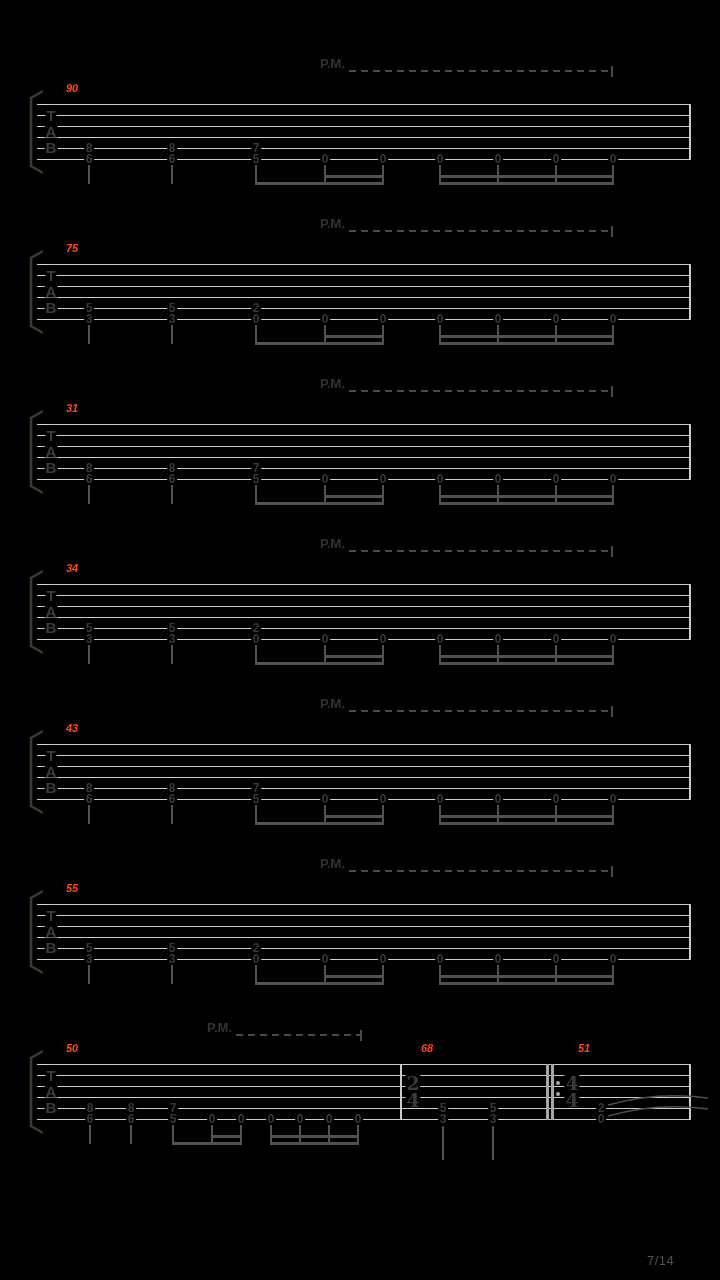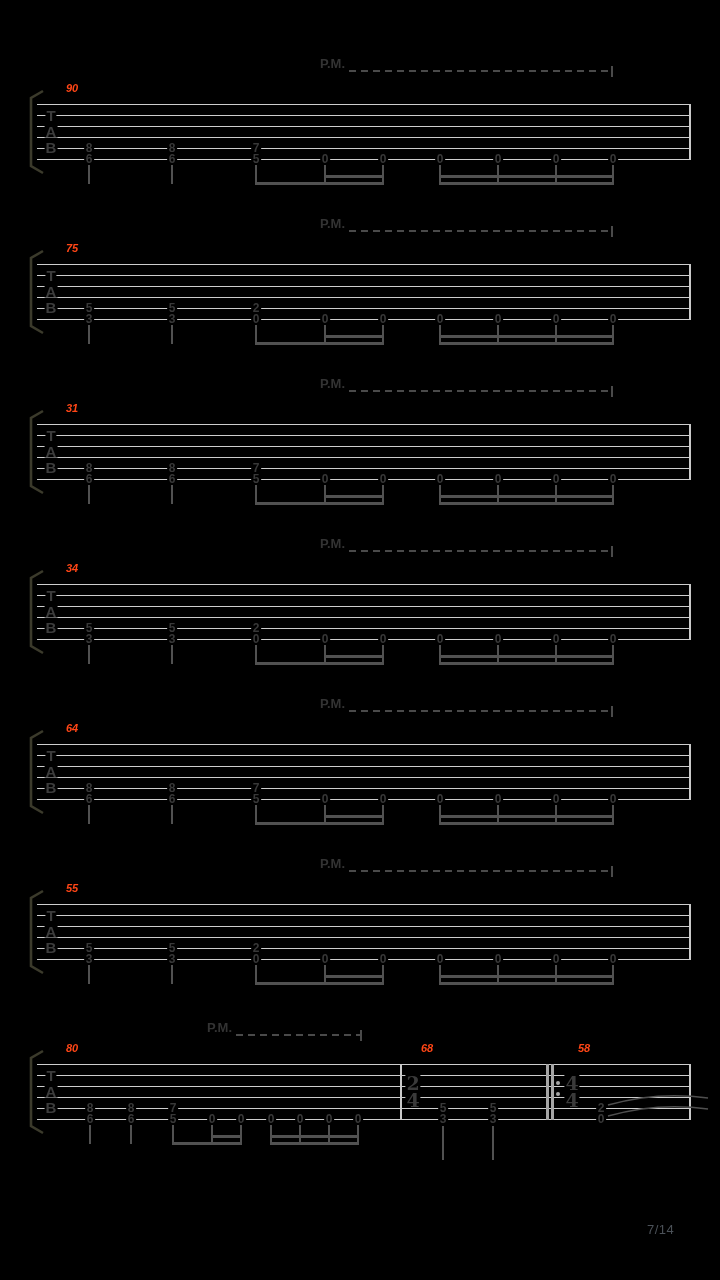--- a/index.html
+++ b/index.html
@@ -1,19 +1,19 @@
 <!DOCTYPE html>
 <html><head>
 <meta charset="utf-8">
 <style>
   html,body{margin:0;padding:0;background:#000;}
   body{width:720px;height:1280px;position:relative;overflow:hidden;
        font-family:"Liberation Sans",sans-serif;}
   #score{position:absolute;left:0;top:0;width:720px;height:1280px;}
-  #page-indicator{position:absolute;left:647px;top:1222px;
+  #page-indicator{position:absolute;left:647px;top:1253px;
        font:13px "Liberation Sans",sans-serif;letter-spacing:.5px;}
 </style>
 </head>
 <body style="background: rgb(0, 0, 0);">
 
 <div id="score">
     <div style="position: absolute; left: 37px; top: 104px; width: 653px; height: 1px; background: rgb(205, 205, 205);"></div>
     <div style="position: absolute; left: 37px; top: 115px; width: 653px; height: 1px; background: rgb(205, 205, 205);"></div>
     <div style="position: absolute; left: 37px; top: 126px; width: 653px; height: 1px; background: rgb(205, 205, 205);"></div>
     <div style="position: absolute; left: 37px; top: 137px; width: 653px; height: 1px; background: rgb(205, 205, 205);"></div>
@@ -186,21 +186,21 @@
     <div style="position: absolute; left: 37px; top: 766px; width: 653px; height: 1px; background: rgb(205, 205, 205);"></div>
     <div style="position: absolute; left: 37px; top: 777px; width: 653px; height: 1px; background: rgb(205, 205, 205);"></div>
     <div style="position: absolute; left: 37px; top: 788px; width: 653px; height: 1px; background: rgb(205, 205, 205);"></div>
     <div style="position: absolute; left: 37px; top: 799px; width: 653px; height: 1px; background: rgb(205, 205, 205);"></div>
     <svg width="28" height="90" style="position: absolute; left: 22px; top: 729px; overflow: visible;">
       <path d="M21,2 L9,9 L9,77 L21,84" fill="none" stroke="#3b3a2b" stroke-width="2.6"></path>
     </svg>
     <div style="position: absolute; left: 51px; top: 755px; transform: translate(-50%, -50%); color: rgb(60, 60, 60); font: bold 15px / 13px &quot;Liberation Sans&quot;, sans-serif; background: rgb(0, 0, 0); padding: 0px 1px;">T</div>
     <div style="position: absolute; left: 51px; top: 771px; transform: translate(-50%, -50%); color: rgb(60, 60, 60); font: bold 15px / 13px &quot;Liberation Sans&quot;, sans-serif; background: rgb(0, 0, 0); padding: 0px 1px;">A</div>
     <div style="position: absolute; left: 51px; top: 787px; transform: translate(-50%, -50%); color: rgb(60, 60, 60); font: bold 15px / 13px &quot;Liberation Sans&quot;, sans-serif; background: rgb(0, 0, 0); padding: 0px 1px;">B</div>
-    <div style="position: absolute; left: 66px; top: 722px; color: rgb(255, 70, 22); font: italic bold 11px &quot;Liberation Sans&quot;, sans-serif;">64</div>
+    <div style="position: absolute; left: 66px; top: 722px; color: rgb(255, 70, 22); font: italic bold 11px &quot;Liberation Sans&quot;, sans-serif;">43</div>
     <div style="position: absolute; left: 320px; top: 696px; color: rgb(51, 51, 51); font: bold 13px &quot;Liberation Sans&quot;, sans-serif;">P.M.</div>
     <div style="position: absolute; left: 349px; top: 710px; width: 262px; height: 2px; background-image: repeating-linear-gradient(to right, rgb(74, 74, 74) 0px, rgb(74, 74, 74) 7px, transparent 7px, transparent 12px);"></div>
     <div style="position: absolute; left: 611px; top: 706px; width: 2px; height: 11px; background: rgb(74, 74, 74);"></div>
     <div style="position: absolute; left: 689px; top: 744px; width: 1.5px; height: 56px; background: rgb(201, 201, 201);"></div>
     <div style="position: absolute; left: 255px; top: 822px; width: 129px; height: 2.5px; background: rgb(81, 81, 81);"></div>
     <div style="position: absolute; left: 324px; top: 815px; width: 60px; height: 2.5px; background: rgb(81, 81, 81);"></div>
     <div style="position: absolute; left: 439px; top: 822px; width: 175px; height: 2.5px; background: rgb(81, 81, 81);"></div>
     <div style="position: absolute; left: 439px; top: 815px; width: 175px; height: 2.5px; background: rgb(81, 81, 81);"></div>
     <div style="position: absolute; left: 88.25px; top: 805px; width: 1.5px; height: 19px; background: rgb(81, 81, 81);"></div>
     <div style="position: absolute; left: 89px; top: 788px; transform: translate(-50%, -50%); color: rgb(56, 56, 56); font: bold 12px / 10px &quot;Liberation Sans&quot;, sans-serif; background: rgb(0, 0, 0); padding: 0px 1.5px;">8</div>
@@ -270,23 +270,23 @@
     <div style="position: absolute; left: 37px; top: 1086px; width: 653px; height: 1px; background: rgb(205, 205, 205);"></div>
     <div style="position: absolute; left: 37px; top: 1097px; width: 653px; height: 1px; background: rgb(205, 205, 205);"></div>
     <div style="position: absolute; left: 37px; top: 1108px; width: 653px; height: 1px; background: rgb(205, 205, 205);"></div>
     <div style="position: absolute; left: 37px; top: 1119px; width: 653px; height: 1px; background: rgb(205, 205, 205);"></div>
     <svg width="28" height="90" style="position: absolute; left: 22px; top: 1049px; overflow: visible;">
       <path d="M21,2 L9,9 L9,77 L21,84" fill="none" stroke="#3b3a2b" stroke-width="2.6"></path>
     </svg>
     <div style="position: absolute; left: 51px; top: 1075px; transform: translate(-50%, -50%); color: rgb(60, 60, 60); font: bold 15px / 13px &quot;Liberation Sans&quot;, sans-serif; background: rgb(0, 0, 0); padding: 0px 1px;">T</div>
     <div style="position: absolute; left: 51px; top: 1091px; transform: translate(-50%, -50%); color: rgb(60, 60, 60); font: bold 15px / 13px &quot;Liberation Sans&quot;, sans-serif; background: rgb(0, 0, 0); padding: 0px 1px;">A</div>
     <div style="position: absolute; left: 51px; top: 1107px; transform: translate(-50%, -50%); color: rgb(60, 60, 60); font: bold 15px / 13px &quot;Liberation Sans&quot;, sans-serif; background: rgb(0, 0, 0); padding: 0px 1px;">B</div>
-    <div style="position: absolute; left: 66px; top: 1042px; color: rgb(255, 70, 22); font: italic bold 11px &quot;Liberation Sans&quot;, sans-serif;">80</div>
+    <div style="position: absolute; left: 66px; top: 1042px; color: rgb(255, 70, 22); font: italic bold 11px &quot;Liberation Sans&quot;, sans-serif;">50</div>
     <div style="position: absolute; left: 421px; top: 1042px; color: rgb(255, 70, 22); font: italic bold 11px &quot;Liberation Sans&quot;, sans-serif;">68</div>
-    <div style="position: absolute; left: 578px; top: 1042px; color: rgb(255, 70, 22); font: italic bold 11px &quot;Liberation Sans&quot;, sans-serif;">58</div>
+    <div style="position: absolute; left: 578px; top: 1042px; color: rgb(255, 70, 22); font: italic bold 11px &quot;Liberation Sans&quot;, sans-serif;">51</div>
     <div style="position: absolute; left: 207px; top: 1020px; color: rgb(51, 51, 51); font: bold 13px &quot;Liberation Sans&quot;, sans-serif;">P.M.</div>
     <div style="position: absolute; left: 236px; top: 1034px; width: 124px; height: 2px; background-image: repeating-linear-gradient(to right, rgb(74, 74, 74) 0px, rgb(74, 74, 74) 7px, transparent 7px, transparent 12px);"></div>
     <div style="position: absolute; left: 360px; top: 1030px; width: 2px; height: 11px; background: rgb(74, 74, 74);"></div>
     <div style="position: absolute; left: 400px; top: 1064px; width: 1.5px; height: 56px; background: rgb(201, 201, 201);"></div>
     <div style="position: absolute; left: 689px; top: 1064px; width: 1.5px; height: 56px; background: rgb(201, 201, 201);"></div>
     <div style="position: absolute; left: 546px; top: 1064px; width: 2.5px; height: 56px; background: rgb(166, 166, 166);"></div>
     <div style="position: absolute; left: 551px; top: 1064px; width: 2.5px; height: 56px; background: rgb(166, 166, 166);"></div>
     <div style="position: absolute; left: 558px; top: 1083px; width: 4px; height: 4px; border-radius: 50%; background: rgb(166, 166, 166); transform: translate(-50%, -50%);"></div>
     <div style="position: absolute; left: 558px; top: 1094px; width: 4px; height: 4px; border-radius: 50%; background: rgb(166, 166, 166); transform: translate(-50%, -50%);"></div>
     <div style="position: absolute; left: 413px; top: 1083px; transform: translate(-50%, -50%); color: rgb(58, 58, 58); font: bold 19px / 16px &quot;DejaVu Serif&quot;, serif; background: rgb(0, 0, 0); padding: 0px 1px;">2</div>

